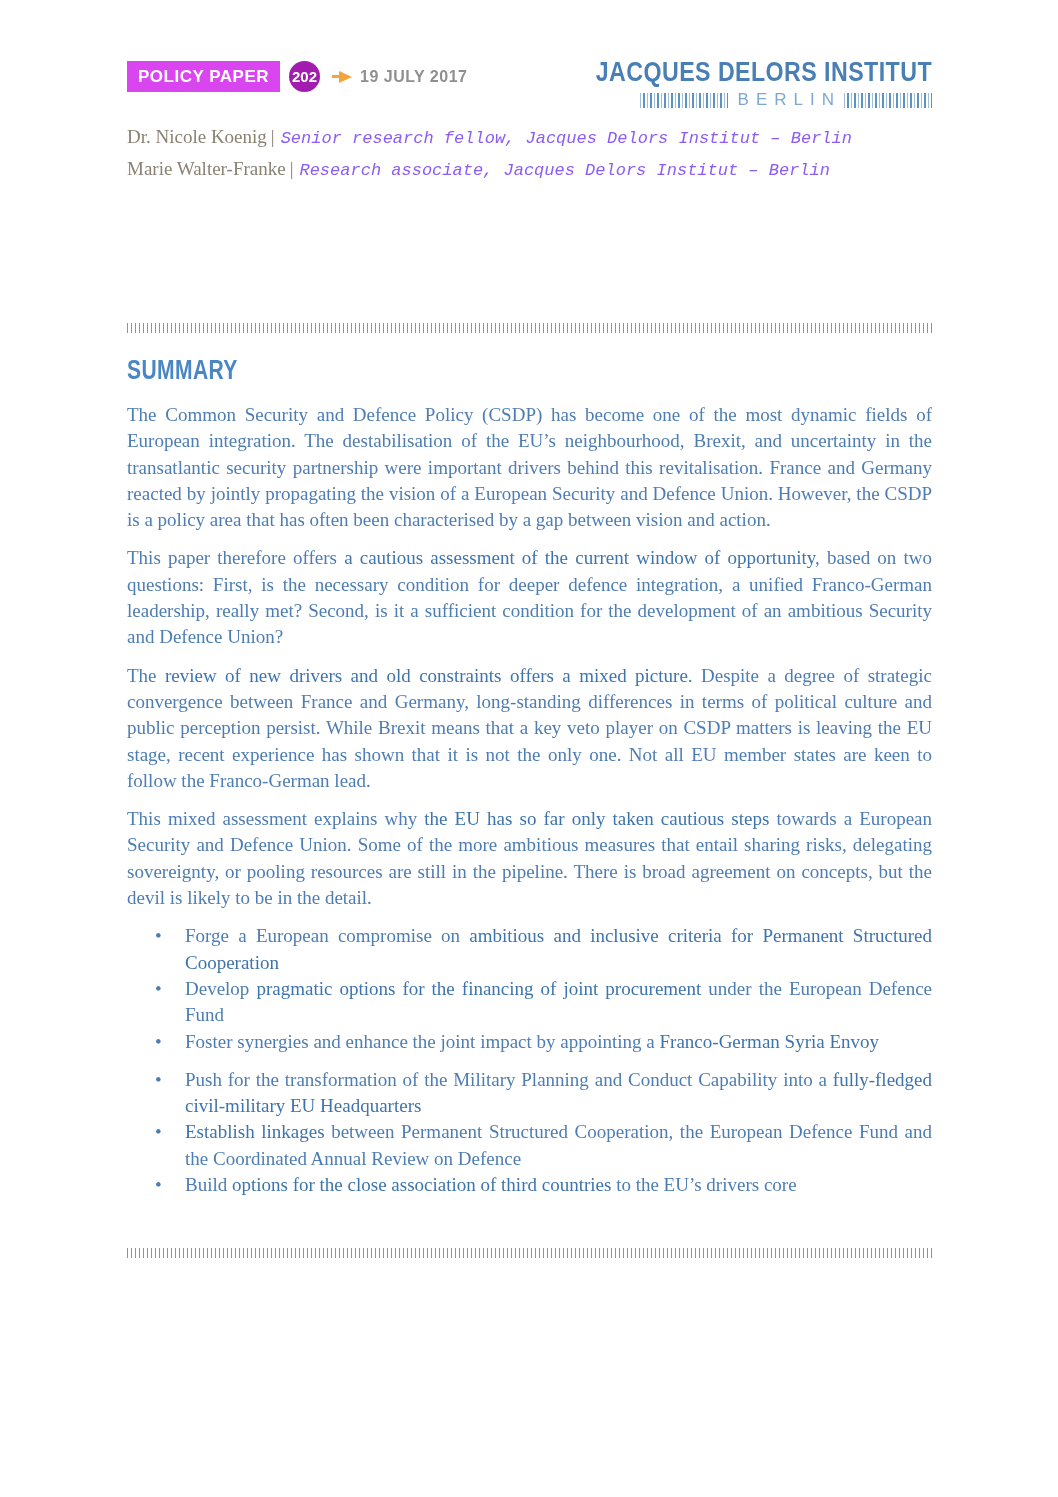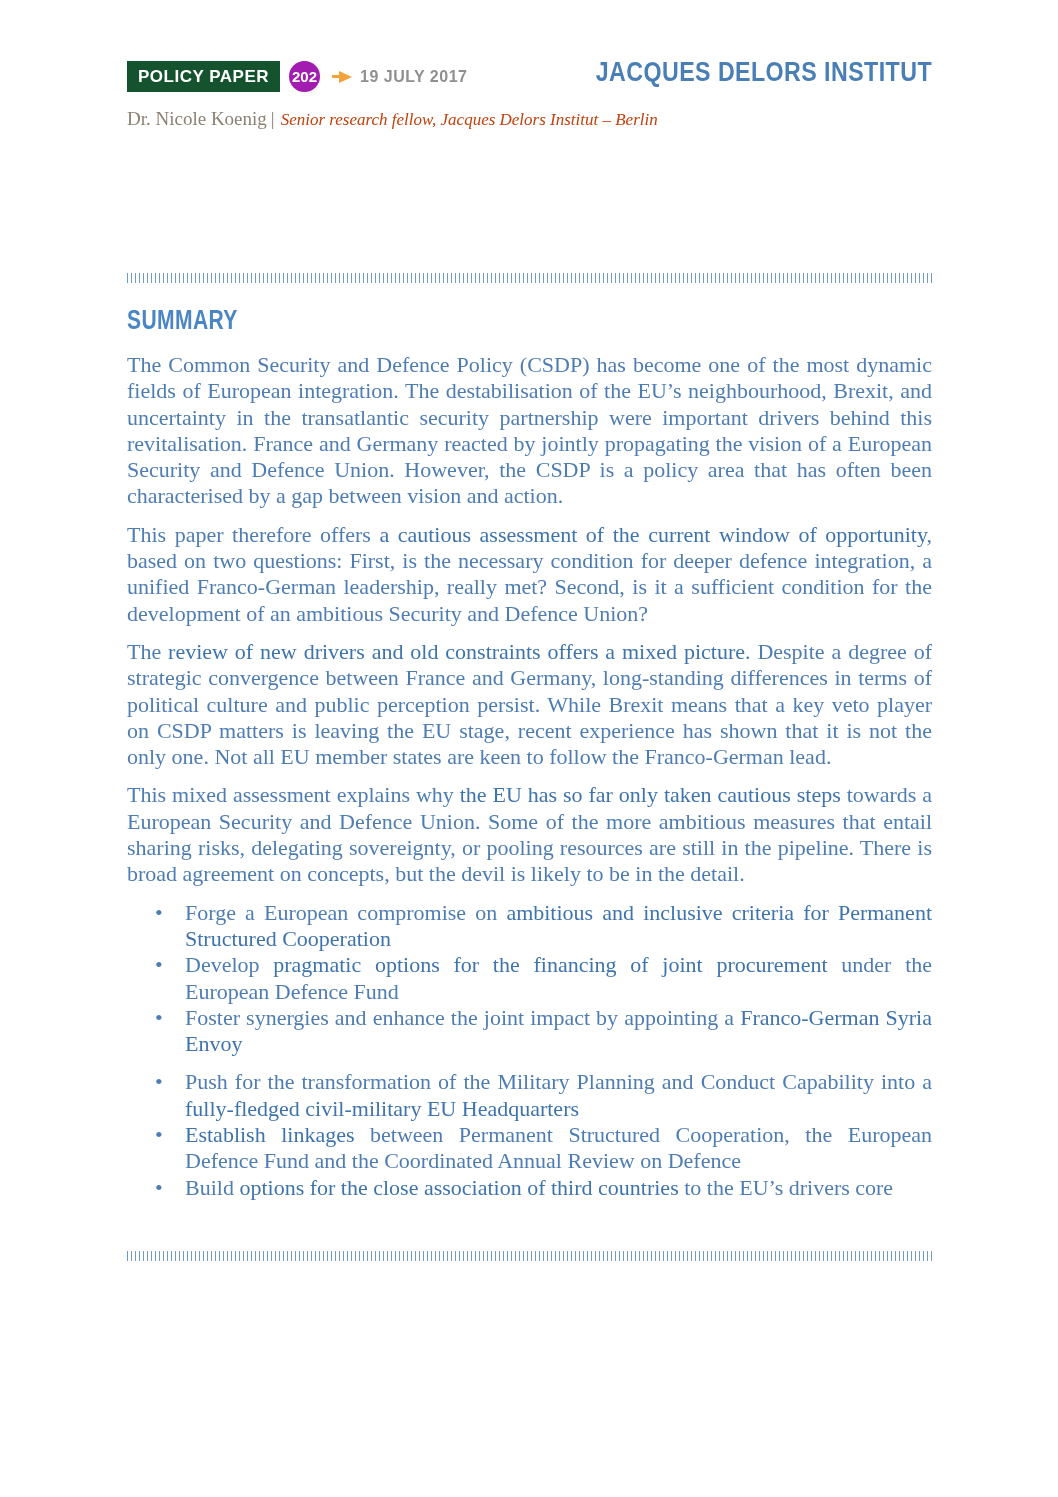--- a/index.html
+++ b/index.html
@@ -6,21 +6,21 @@
   html,body { background:#e8e8e8; }
   .page {
     width:1058px; height:1497px; margin:0 auto; background:#ffffff;
     padding:57px 126px 0 127px; position:relative; overflow:hidden;
     font-family:"Liberation Sans", sans-serif;
   }
   
   .header-row { display:flex; justify-content:space-between; align-items:flex-start; }
   .kicker-group { display:flex; align-items:center; margin-top:4px; }
   .kicker {
-    background:#14532d; color:#ffffff; font-weight:700; font-size:17px;
+    background:#d946ef; color:#ffffff; font-weight:700; font-size:17px;
     letter-spacing:0.5px; padding:6px 11px 5px; white-space:nowrap;
   }
   .issue-badge {
     width:31px; height:31px; border-radius:50%; background:#a21caf; color:#ffffff;
     font-size:15px; font-weight:700; display:flex; align-items:center; justify-content:center;
     margin-left:9px; flex:none;
   }
   .header-arrow { display:flex; align-items:center; margin-left:12px; }
   .arrow-tail { width:7px; height:3px; background:#f2a33c; }
   .arrow-head { width:0; height:0; border-left:13px solid #f2a33c; border-top:6px solid transparent; border-bottom:6px solid transparent; }
@@ -41,33 +41,33 @@
   .title-line {
     display:block; font-weight:700; font-size:52px; line-height:54px; color:#111111;
     transform:scaleX(0.74); transform-origin:0 50%; white-space:nowrap;
     font-family:"Liberation Sans", sans-serif;
   }
   
   .authors { margin-top:16px; font-family:"Liberation Serif", serif; }
   .author-line { margin-bottom:10px; font-size:19px; color:#8a8173; }
   .author-name { color:#8a8173; }
   .author-sep { color:#8a8173; padding:0 6px 0 4px; }
-  .author-role { font-style:italic; font-size:17px; color:#c2410c; }
+  .author-role { font-style:italic; font-size:17px; color:#8b5cf6;font-family:Liberation Mono, monospace; }
   
   .bar-divider {
     height:10px; margin-top:143px;
     background-image:repeating-linear-gradient(90deg,#6d9bc8 0px,#6d9bc8 1.5px,rgba(0,0,0,0) 1.5px,rgba(0,0,0,0) 4px);
   }
   .bar-divider.bottom { margin-top:50px; }
   
   .summary-heading {
     display:inline-block; margin-top:22px; font-weight:700; font-size:27px; color:#4a86c6;
     transform:scaleX(0.78); transform-origin:0 50%; white-space:nowrap; letter-spacing:0.5px;
   }
-  .copy { margin-top:16px; font-family:"Liberation Serif", serif; font-size:22px; line-height:26.3px; color:#4e7db3; text-align:justify; }
+  .copy { margin-top:16px; font-family:"Liberation Serif", serif; font-size:19px; line-height:26.3px; color:#4e7db3; text-align:justify; }
   .copy p { margin-bottom:12px; }
   .copy .b { font-weight:400; color:#3e74ad; }
   ul.actions { list-style:none; margin-bottom:12px; }
   ul.actions li { display:flex; padding-left:28px; }
   .bullet-marker { flex:none; width:30px; color:#4e7db3; }
   .li-text { flex:1; text-align:justify; }
   p.transition { margin-bottom:2px; }
 </style>
 </head>
 <body>
@@ -79,27 +79,35 @@
       <span class="kicker">POLICY PAPER</span>
       <span class="issue-badge">202</span>
       <span class="header-arrow">
         <span class="arrow-tail"></span>
         <span class="arrow-head"></span>
       </span>
       <span class="date">19 JULY 2017</span>
     </div>
     <div class="logo">
       <span class="logo-title">JACQUES DELORS INSTITUT</span>
+      <div class="logo-sub-row">
+        <span class="stripes"></span>
+        <span class="berlin">BERLIN</span>
+        <span class="stripes"></span>
+      </div>
     </div>
   </div>
 
 
   <div class="authors">
     <div class="author-line">
       <span class="author-name">Dr. Nicole Koenig</span><span class="author-sep">|</span><span class="author-role">Senior research fellow, Jacques Delors Institut – Berlin</span>
+    </div>
+    <div class="author-line">
+      <span class="author-name">Marie Walter-Franke</span><span class="author-sep">|</span><span class="author-role">Research associate, Jacques Delors Institut – Berlin</span>
     </div>
   </div>
 
   <div class="bar-divider top"></div>
 
   <div>
     <span class="summary-heading">SUMMARY</span>
 
     <div class="copy">
       <p><span>The Common Security and Defence Policy (CSDP) has become one of the most dynamic fields of European integration. The destabilisation of the EU’s neighbourhood, Brexit, and uncertainty in the transatlantic security partnership were important drivers behind this revitalisation. France and Germany reacted by jointly propagating the vision of a European Security and Defence Union. However, the CSDP is a policy area that has often been characterised by a gap between vision and action.</span></p>

